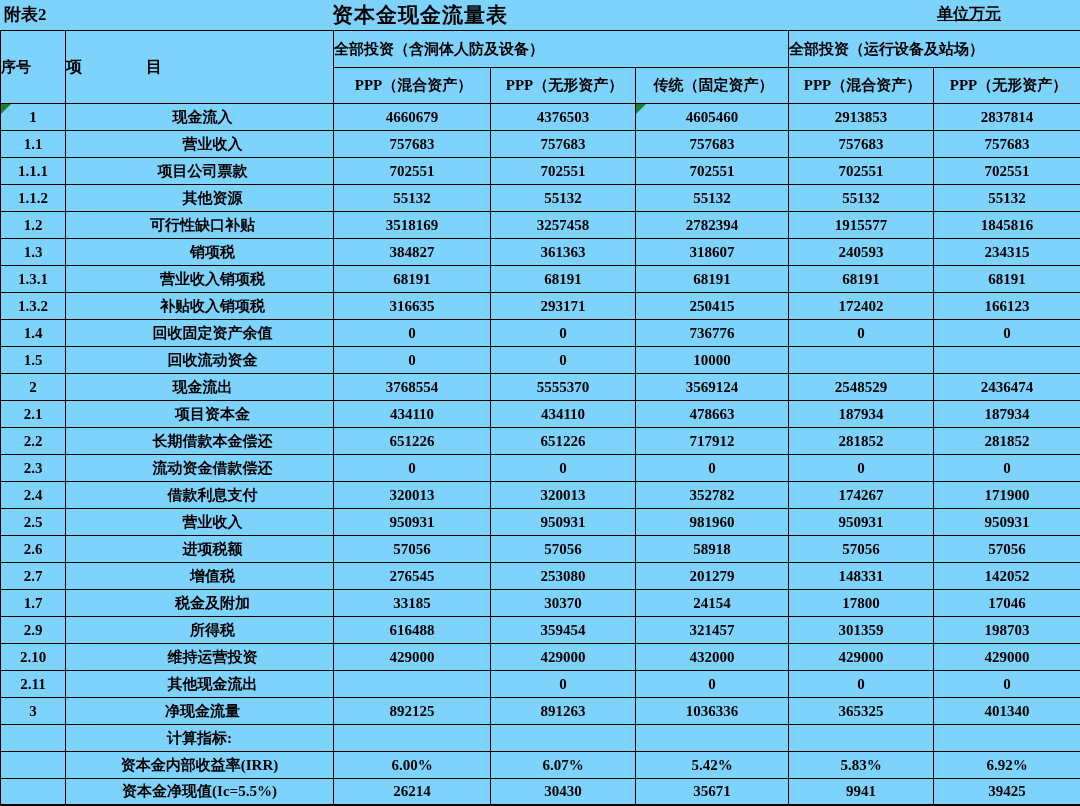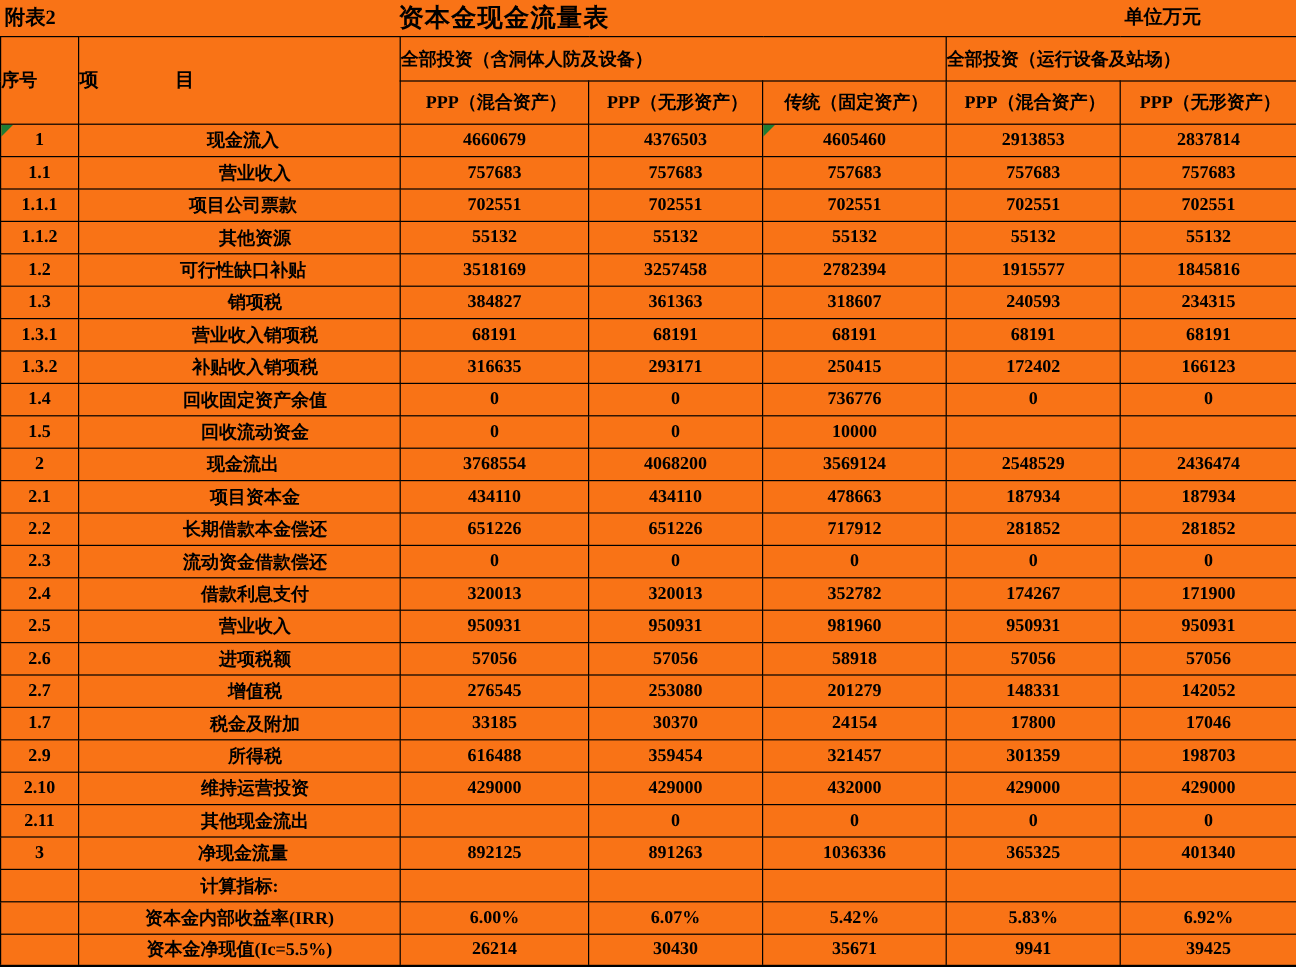--- a/index.html
+++ b/index.html
@@ -5,27 +5,27 @@
   * { box-sizing: border-box; }
   html, body {
     margin: 0; padding: 0;
     width: 1080px; height: 806px;
     background: #ffffff;
     overflow: hidden;
     font-family: "Liberation Serif", "DejaVu Serif", serif;
     font-weight: bold;
     color: #000;
   }
-  .sheet { position: relative; width: 1080px; height: 806px; background: #f97316; }
+  .sheet { position: relative; width: 1080px; height: 806px; background: #7dd3fc; }
 
   .title-row { position: relative; height: 30px; }
   .sheet-label  { position: absolute; left: 4px;  top: 3px; font-size: 17px; }
   .sheet-title  { position: absolute; left: 420px; top: 1px; transform: translateX(-50%);
                   font-size: 21px; letter-spacing: 1px; white-space: nowrap; }
-  .sheet-unit   { position: absolute; left: 937px; top: 4px; font-size: 16px; }
+  .sheet-unit   { position: absolute; left: 937px; top: 4px; font-size: 16px; text-decoration: underline; }
 
   table.grid {
     border-collapse: collapse;
     table-layout: fixed;
     width: 1080px;
     border: 1px solid #000;
     border-bottom: 4px solid #000;
   }
   th, td {
     border: 1px solid #000;
@@ -177,21 +177,21 @@
           <td>0</td>
           <td>0</td>
           <td>10000</td>
           <td></td>
           <td></td>
         </tr>
         <tr>
           <td>2</td>
           <td class="item">现金流出</td>
           <td>3768554</td>
-          <td>4068200</td>
+          <td>5555370</td>
           <td>3569124</td>
           <td>2548529</td>
           <td>2436474</td>
         </tr>
         <tr>
           <td>2.1</td>
           <td class="item ind">项目资本金</td>
           <td>434110</td>
           <td>434110</td>
           <td>478663</td>

